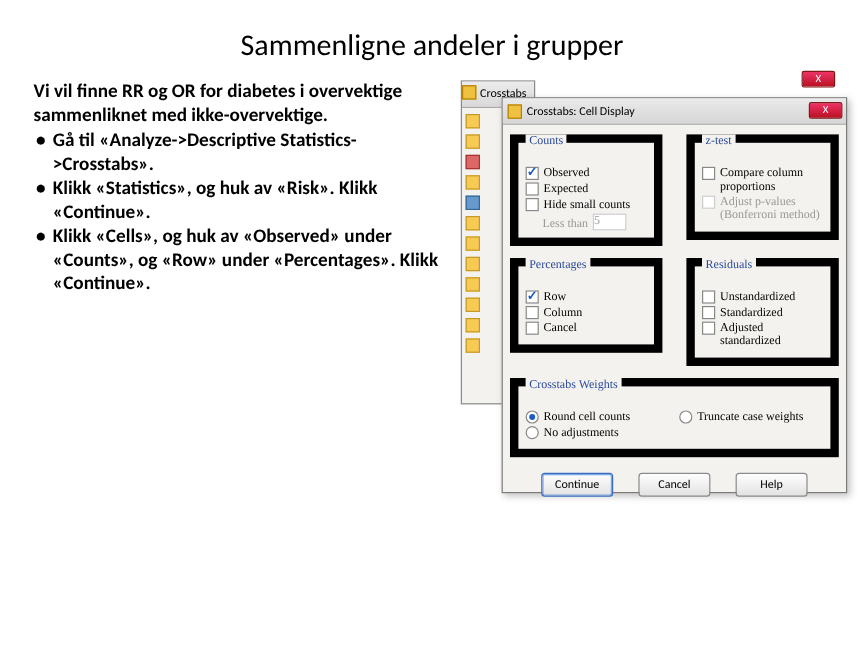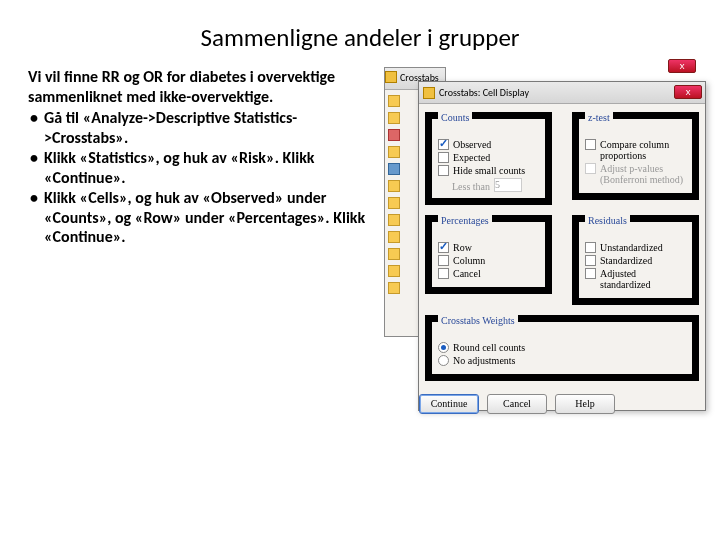--- a/index.html
+++ b/index.html
@@ -205,23 +205,23 @@
   .radio.checked .dot::after {
     content: "";
     position: absolute;
     width: 5px; height: 5px;
     background: #1a5cc0;
     border-radius: 50%;
     left: 2px; top: 2px;
   }
   .btnrow {
     display: flex;
-    gap: 8px;
+    justify-content: center;
+    gap: 21px;
     padding: 8px 0 4px;
-    font-family: Liberation Serif, serif;
   }
   .btn {
     min-width: 60px;
     height: 20px;
     background: linear-gradient(#fefefe,#e2e2e2);
     border: 1px solid #8a8a8a;
     border-radius: 3px;
     font-size: 10px;
     text-align: center;
     line-height: 18px;
@@ -384,20 +384,24 @@
             <div class="radio checked">
                 <span class="dot"></span>
                 <span>Round cell counts</span>
               </div>
             <div class="radio">
                 <span class="dot"></span>
                 <span>No adjustments</span>
               </div>
           </div>
           <div class="col">
+            <div class="radio">
+                <span class="dot"></span>
+                <span>Truncate case weights</span>
+              </div>
           </div>
         </div>
       </div>
 
       <div class="btnrow">
         <div class="btn primary">Continue</div>
         <div class="btn">Cancel</div>
         <div class="btn">Help</div>
       </div>
     </div>

